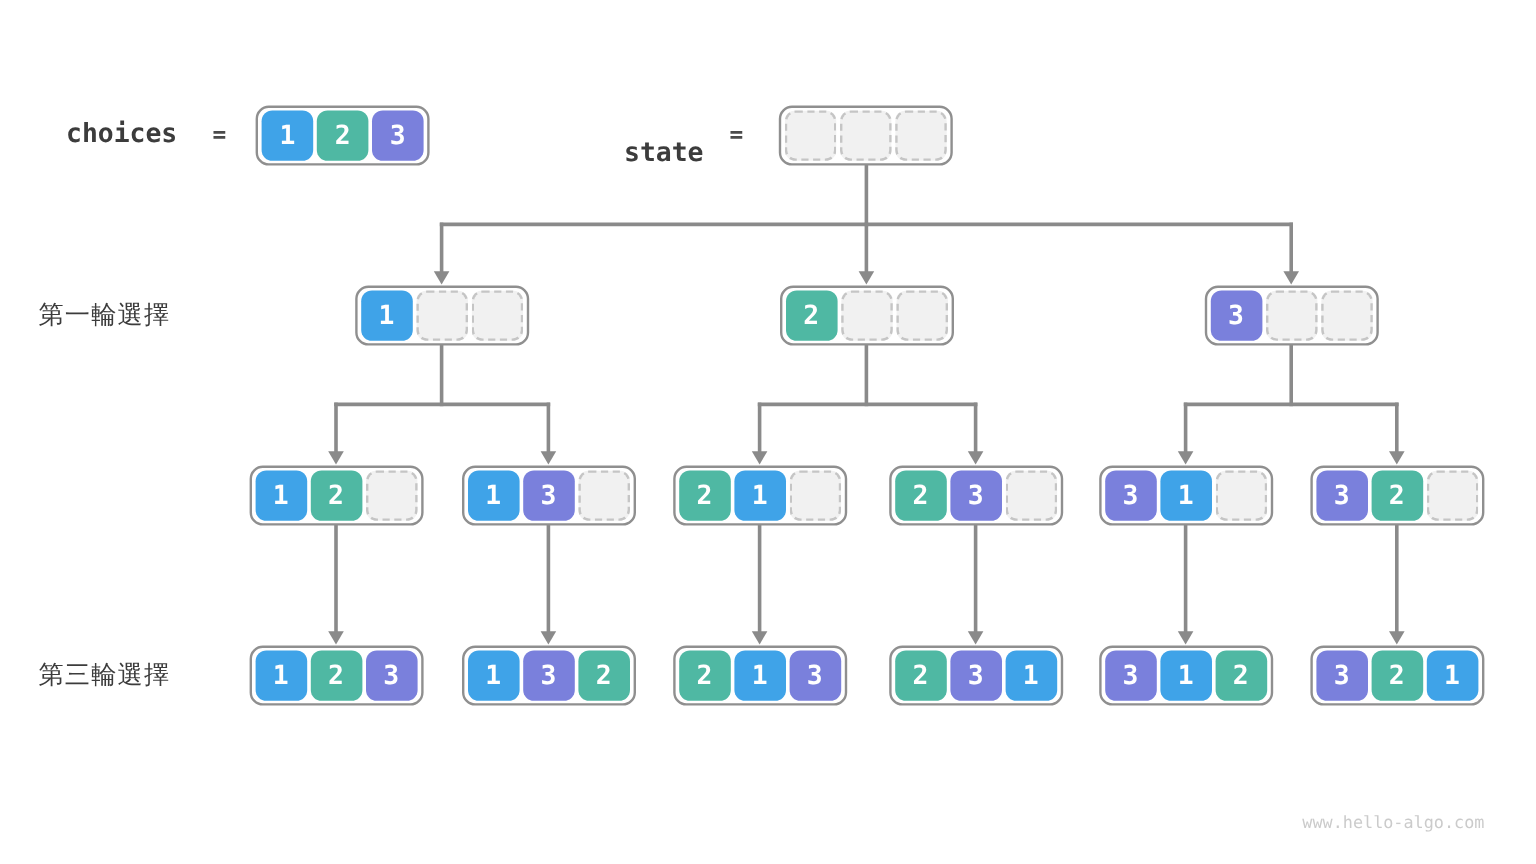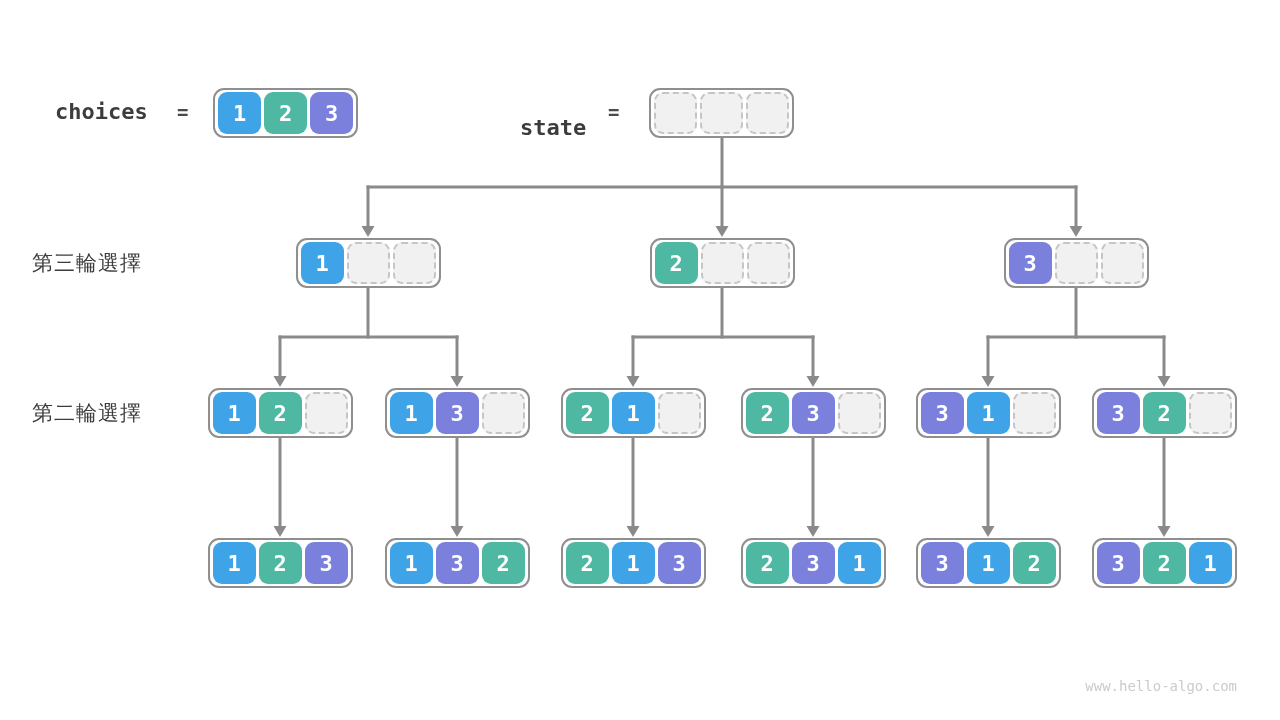--- a/index.html
+++ b/index.html
@@ -77,22 +77,22 @@
     </div>
 
   <span class="kw" style="left:520px;top:104px">state</span>
   <span class="eq" style="left:608px;top:88px">=</span>
   <div class="node" id="state-box" style="left:649px;top:88px">
       <div class="cell empty"></div>
       <div class="cell empty"></div>
       <div class="cell empty"></div>
     </div>
 
-  <div class="row-label" style="top:238px">第三輪選擇</div>
-  <div class="row-label" style="top:388px">第二輪選擇</div>
+  <div class="row-label" style="top:238px">第一輪選擇</div>
+  <div class="row-label" style="top:538px">第三輪選擇</div>
 
   <div class="watermark">www.hello-algo.com</div>
 <div class="node" style="left: 295.5px; top: 238px;">
       <div class="cell" style="background: rgb(63, 163, 232);">1</div>
       <div class="cell empty"></div>
       <div class="cell empty"></div>
     </div>
     <div class="node" style="left: 649.5px; top: 238px;">
       <div class="cell" style="background: rgb(79, 184, 163);">2</div>
       <div class="cell empty"></div>

